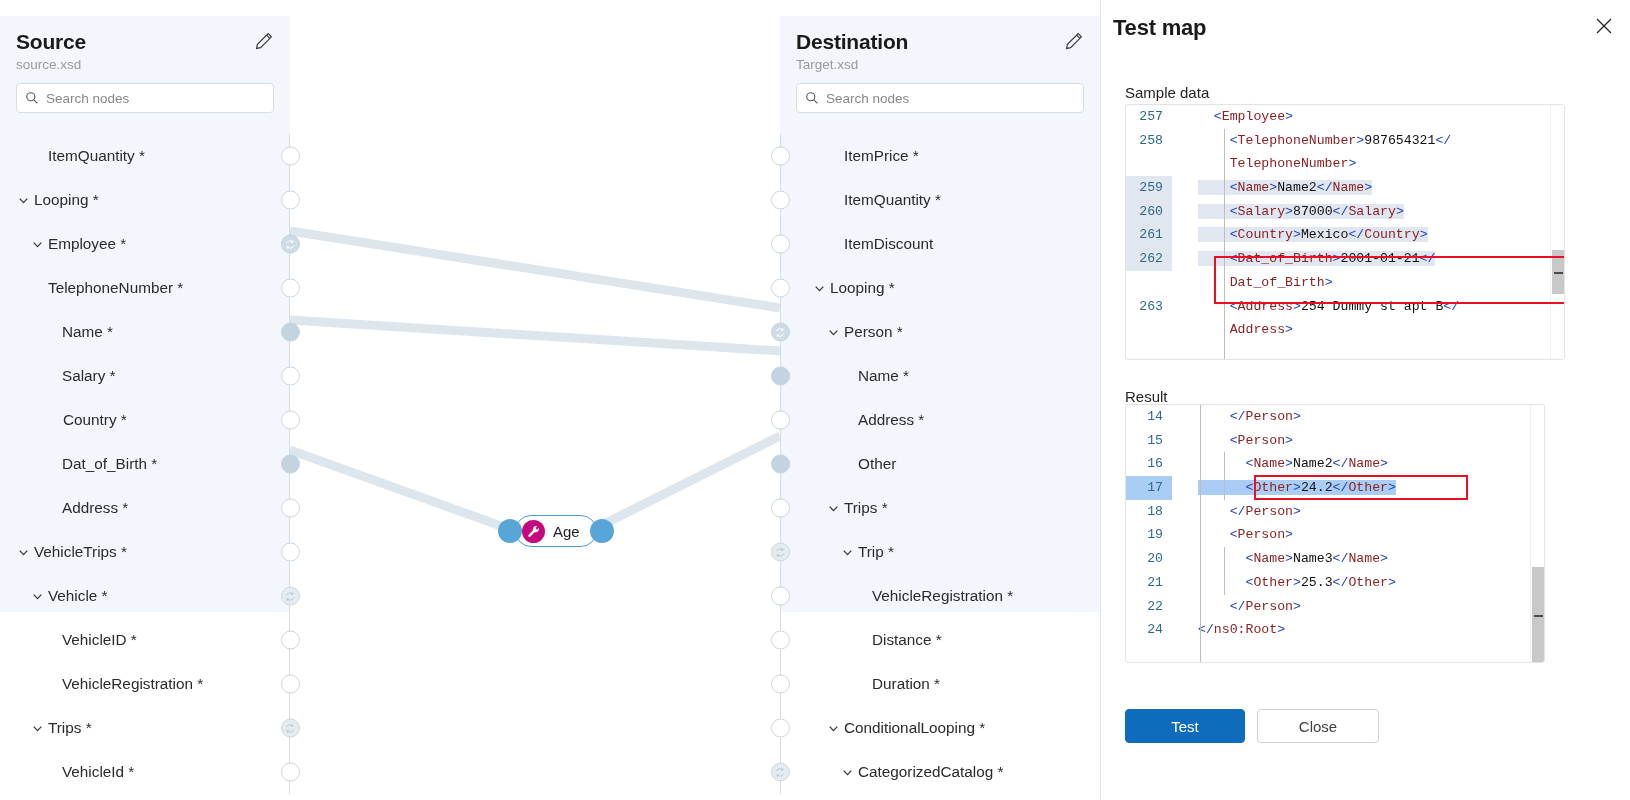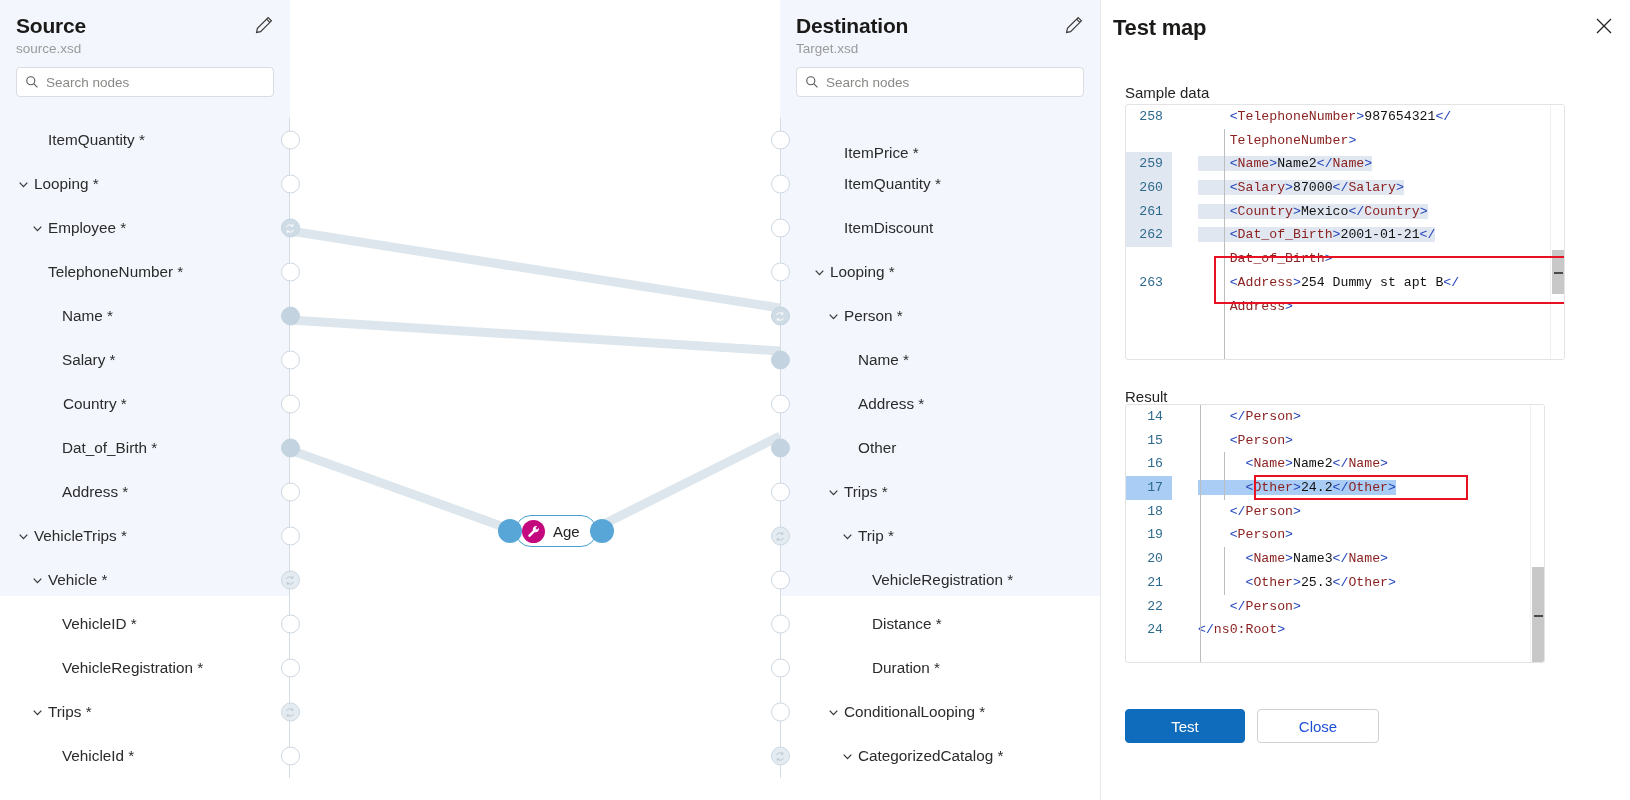--- a/index.html
+++ b/index.html
@@ -10,20 +10,21 @@
     overflow: hidden;
   }
   #app { position: relative; width: 1630px; height: 800px; display: flex; }
 
   
   .tree-panel {
     background: #f3f7fd;
     position: relative;
     height: 596px;
     flex: none;
+    margin-top: 16px;
   }
   #source-panel { width: 290px; }
   #dest-panel   { width: 320px; }
 
   .panel-head { padding: 14px 16px 0 16px; position: relative; }
   .panel-title {
     font-size: 21px; font-weight: 700; color: #1b1a19; letter-spacing: -0.2px;
   }
   .panel-sub { font-size: 13.5px; color: #9a9a9a; margin-top: 3px; }
   .edit-icon {
@@ -199,21 +200,21 @@
   .vthumb .grip { position: absolute; left: 2px; right: 2px; top: 50%; height: 2px; background: #4a4a4a; }
 
   .btn {
     position: absolute;
     height: 34px; border-radius: 4px;
     display: flex; align-items: center; justify-content: center;
     font-size: 15px; cursor: pointer;
     font-family: "Liberation Sans", sans-serif;
   }
   #btn-test  { left: 24px; top: 709px; width: 120px; background: #0f6cbd; color: #fff; border: 1px solid #0f6cbd; }
-  #btn-close { left: 156px; top: 709px; width: 122px; background: #fff; color: #1d4ed8; border: 1px solid #d1d1d1; }
+  #btn-close { left: 156px; top: 709px; width: 122px; background: #fff; color: #404040; border: 1px solid #d1d1d1; }
 </style>
 </head>
 <body>
 
 <div id="app">
 
   <div class="tree-panel" id="source-panel">
     <div class="panel-head">
       <div class="panel-title">Source</div>
       <div class="panel-sub">source.xsd</div>
@@ -379,21 +380,21 @@
     </div>
     <div class="search-box">
       <svg viewBox="0 0 16 16" width="14" height="14" fill="none" stroke="#5a5a5a" stroke-width="1.3">
         <circle cx="6.6" cy="6.6" r="4.6"></circle>
           <path d="M10.2 10.2 L14.2 14.2"></path>
       </svg>
       <input type="text" placeholder="Search nodes" style="">
     </div>
     <div class="tree-list" id="dest-list">
       <div class="spine" id="dest-spine"></div>
-    <div class="tree-row" style="padding-left: 64px; align-items: flex-end;">
+    <div class="tree-row" style="padding-left: 64px;">
           <span class="tree-label">ItemPrice *</span>
           <div class="handle"></div>
         </div>
         <div class="tree-row" style="padding-left: 64px;">
           <span class="tree-label">ItemQuantity *</span>
           <div class="handle"></div>
         </div>
         <div class="tree-row" style="padding-left: 64px;">
           <span class="tree-label">ItemDiscount</span>
           <div class="handle"></div>
@@ -504,20 +505,21 @@
     <div class="tm-title">Test map</div>
     <div class="tm-close">
       <svg viewBox="0 0 24 24" width="24" height="24" fill="none" stroke="#242424" stroke-width="1.3">
         <path d="M5 5 L19 19 M19 5 L5 19"></path>
       </svg>
     </div>
 
     <div class="tm-section-label" id="label-sample">Sample data</div>
     <div class="code-box" id="sample-box">
       <div class="code-inner" id="sample-inner">
+          <div class="code-line"><div class="gutter">257</div><div class="fold"></div><div class="codetext"><span>&nbsp;&nbsp;<span class="tk-brace">&lt;</span><span class="tk-name">Employee</span><span class="tk-brace">&gt;</span></span></div></div>
           <div class="code-line"><div class="gutter">258</div><div class="fold"></div><div class="codetext"><span>&nbsp;&nbsp;&nbsp;&nbsp;<span class="tk-brace">&lt;</span><span class="tk-name">TelephoneNumber</span><span class="tk-brace">&gt;</span><span class="tk-txt">987654321</span><span class="tk-brace">&lt;/</span></span></div></div>
           <div class="code-line"><div class="gutter"></div><div class="fold"></div><div class="codetext"><span>&nbsp;&nbsp;&nbsp;&nbsp;<span class="tk-name">TelephoneNumber</span><span class="tk-brace">&gt;</span></span></div></div>
           <div class="code-line"><div class="gutter gutter-row-hl">259</div><div class="fold"></div><div class="codetext"><span class="hl-row">&nbsp;&nbsp;&nbsp;&nbsp;<span class="tk-brace">&lt;</span><span class="tk-name">Name</span><span class="tk-brace">&gt;</span><span class="tk-txt">Name2</span><span class="tk-brace">&lt;/</span><span class="tk-name">Name</span><span class="tk-brace">&gt;</span></span></div></div>
           <div class="code-line"><div class="gutter gutter-row-hl">260</div><div class="fold"></div><div class="codetext"><span class="hl-row">&nbsp;&nbsp;&nbsp;&nbsp;<span class="tk-brace">&lt;</span><span class="tk-name">Salary</span><span class="tk-brace">&gt;</span><span class="tk-txt">87000</span><span class="tk-brace">&lt;/</span><span class="tk-name">Salary</span><span class="tk-brace">&gt;</span></span></div></div>
           <div class="code-line"><div class="gutter gutter-row-hl">261</div><div class="fold"></div><div class="codetext"><span class="hl-row">&nbsp;&nbsp;&nbsp;&nbsp;<span class="tk-brace">&lt;</span><span class="tk-name">Country</span><span class="tk-brace">&gt;</span><span class="tk-txt">Mexico</span><span class="tk-brace">&lt;/</span><span class="tk-name">Country</span><span class="tk-brace">&gt;</span></span></div></div>
           <div class="code-line"><div class="gutter gutter-row-hl">262</div><div class="fold"></div><div class="codetext"><span class="hl-row">&nbsp;&nbsp;&nbsp;&nbsp;<span class="tk-brace">&lt;</span><span class="tk-name">Dat_of_Birth</span><span class="tk-brace">&gt;</span><span class="tk-txt">2001-01-21</span><span class="tk-brace">&lt;/</span></span></div></div>
           <div class="code-line"><div class="gutter"></div><div class="fold"></div><div class="codetext"><span>&nbsp;&nbsp;&nbsp;&nbsp;<span class="tk-name">Dat_of_Birth</span><span class="tk-brace">&gt;</span></span></div></div>
           <div class="code-line"><div class="gutter">263</div><div class="fold"></div><div class="codetext"><span>&nbsp;&nbsp;&nbsp;&nbsp;<span class="tk-brace">&lt;</span><span class="tk-name">Address</span><span class="tk-brace">&gt;</span><span class="tk-txt">254 Dummy st apt B</span><span class="tk-brace">&lt;/</span></span></div></div>
           <div class="code-line"><div class="gutter"></div><div class="fold"></div><div class="codetext"><span>&nbsp;&nbsp;&nbsp;&nbsp;<span class="tk-name">Address</span><span class="tk-brace">&gt;</span></span></div></div>
           <div class="indent-guide" style="left: 98px; top: 24px; height: 232px;"></div>

